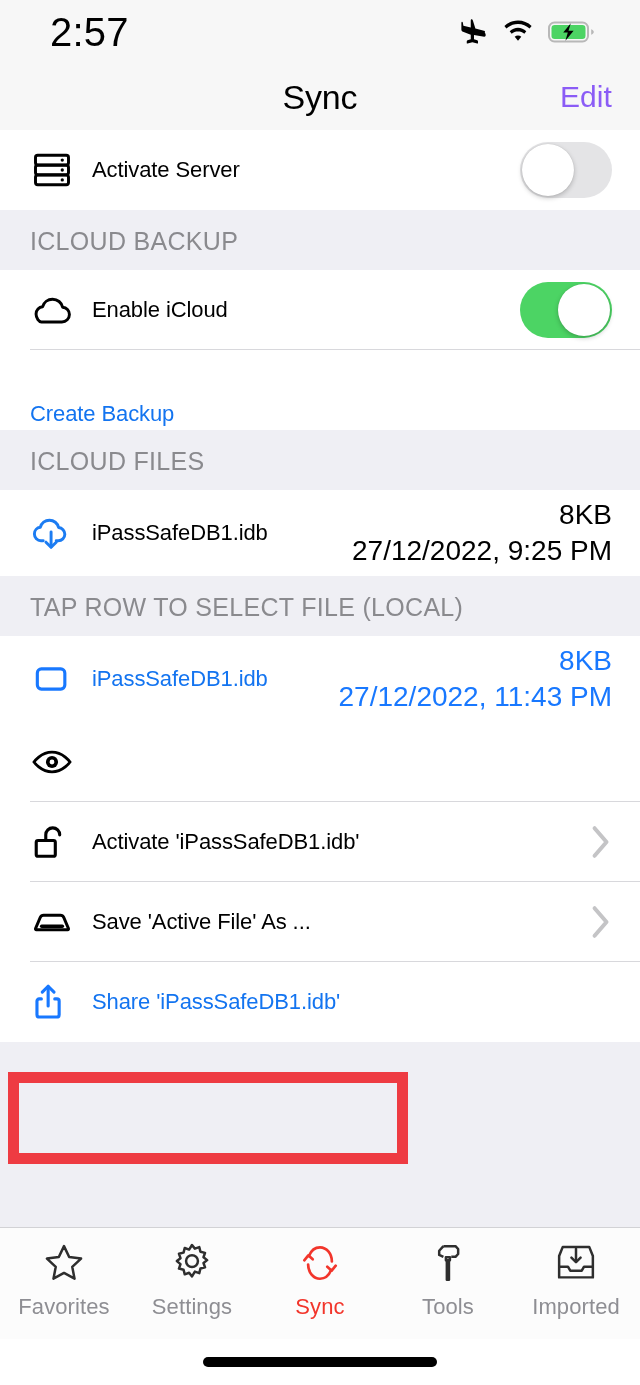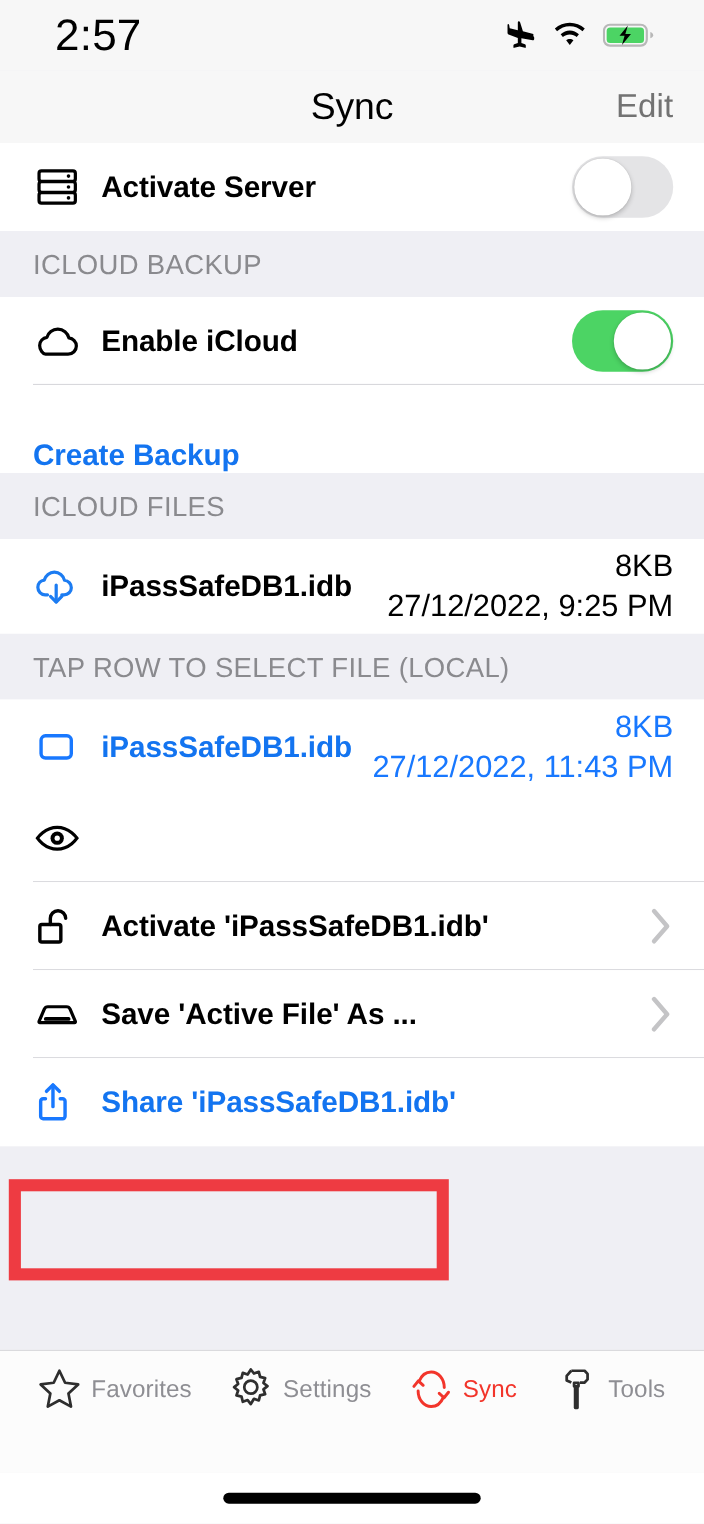--- a/index.html
+++ b/index.html
@@ -57,21 +57,21 @@
     font-weight: 500;
     color: #000;
     letter-spacing: -0.2px;
   }
   .nav-edit {
     position: absolute;
     right: 28px;
     top: 50%;
     transform: translateY(-50%);
     font-size: 30px;
-    color: #737373;
+    color: #8b5cf6;
     letter-spacing: 0.1px;
   }
 
   
   .content {
     flex: 1 1 auto;
     background: #EFEFF4;
     overflow: hidden;
     position: relative;
   }
@@ -109,26 +109,25 @@
   .row-icon {
     width: 54px;
     flex: 0 0 54px;
     display: flex;
     align-items: center;
     justify-content: flex-start;
   }
   .row-icon svg { display: block; }
   .row-label {
     flex: 1 1 auto;
-    font-size: 27px;
+    font-size: 22px;
     color: #000;
     letter-spacing: -0.1px;
     padding-left: 8px;
     white-space: nowrap;
-    font-weight: bold;
   }
   .row-label.blue { color: #1374F0; }
   .row-label.plain { padding-left: 0; margin-top: 48px; }
 
   .meta {
     flex: 0 0 auto;
     text-align: right;
     font-size: 28px;
     line-height: 36px;
     color: #000;
@@ -179,24 +178,23 @@
     height: 112px;
     background: #FCFCFC;
     border-top: 1px solid #D2D2D5;
     display: flex;
     align-items: flex-start;
     padding-top: 10px;
   }
   .tab {
     flex: 1 1 0;
     display: flex;
-    flex-direction: row;
+    flex-direction: column;
     align-items: center;
     gap: 6px;
-    padding-left: 31px;
   }
   .tab .tab-icon { height: 50px; display: flex; align-items: center; justify-content: center; }
   .tab .tab-icon svg { display: block; }
   .tab .tab-label {
     font-size: 22px;
     color: #8E8E93;
     letter-spacing: 0.1px;
   }
   .tab.active .tab-label { color: #F2352B; }
 

